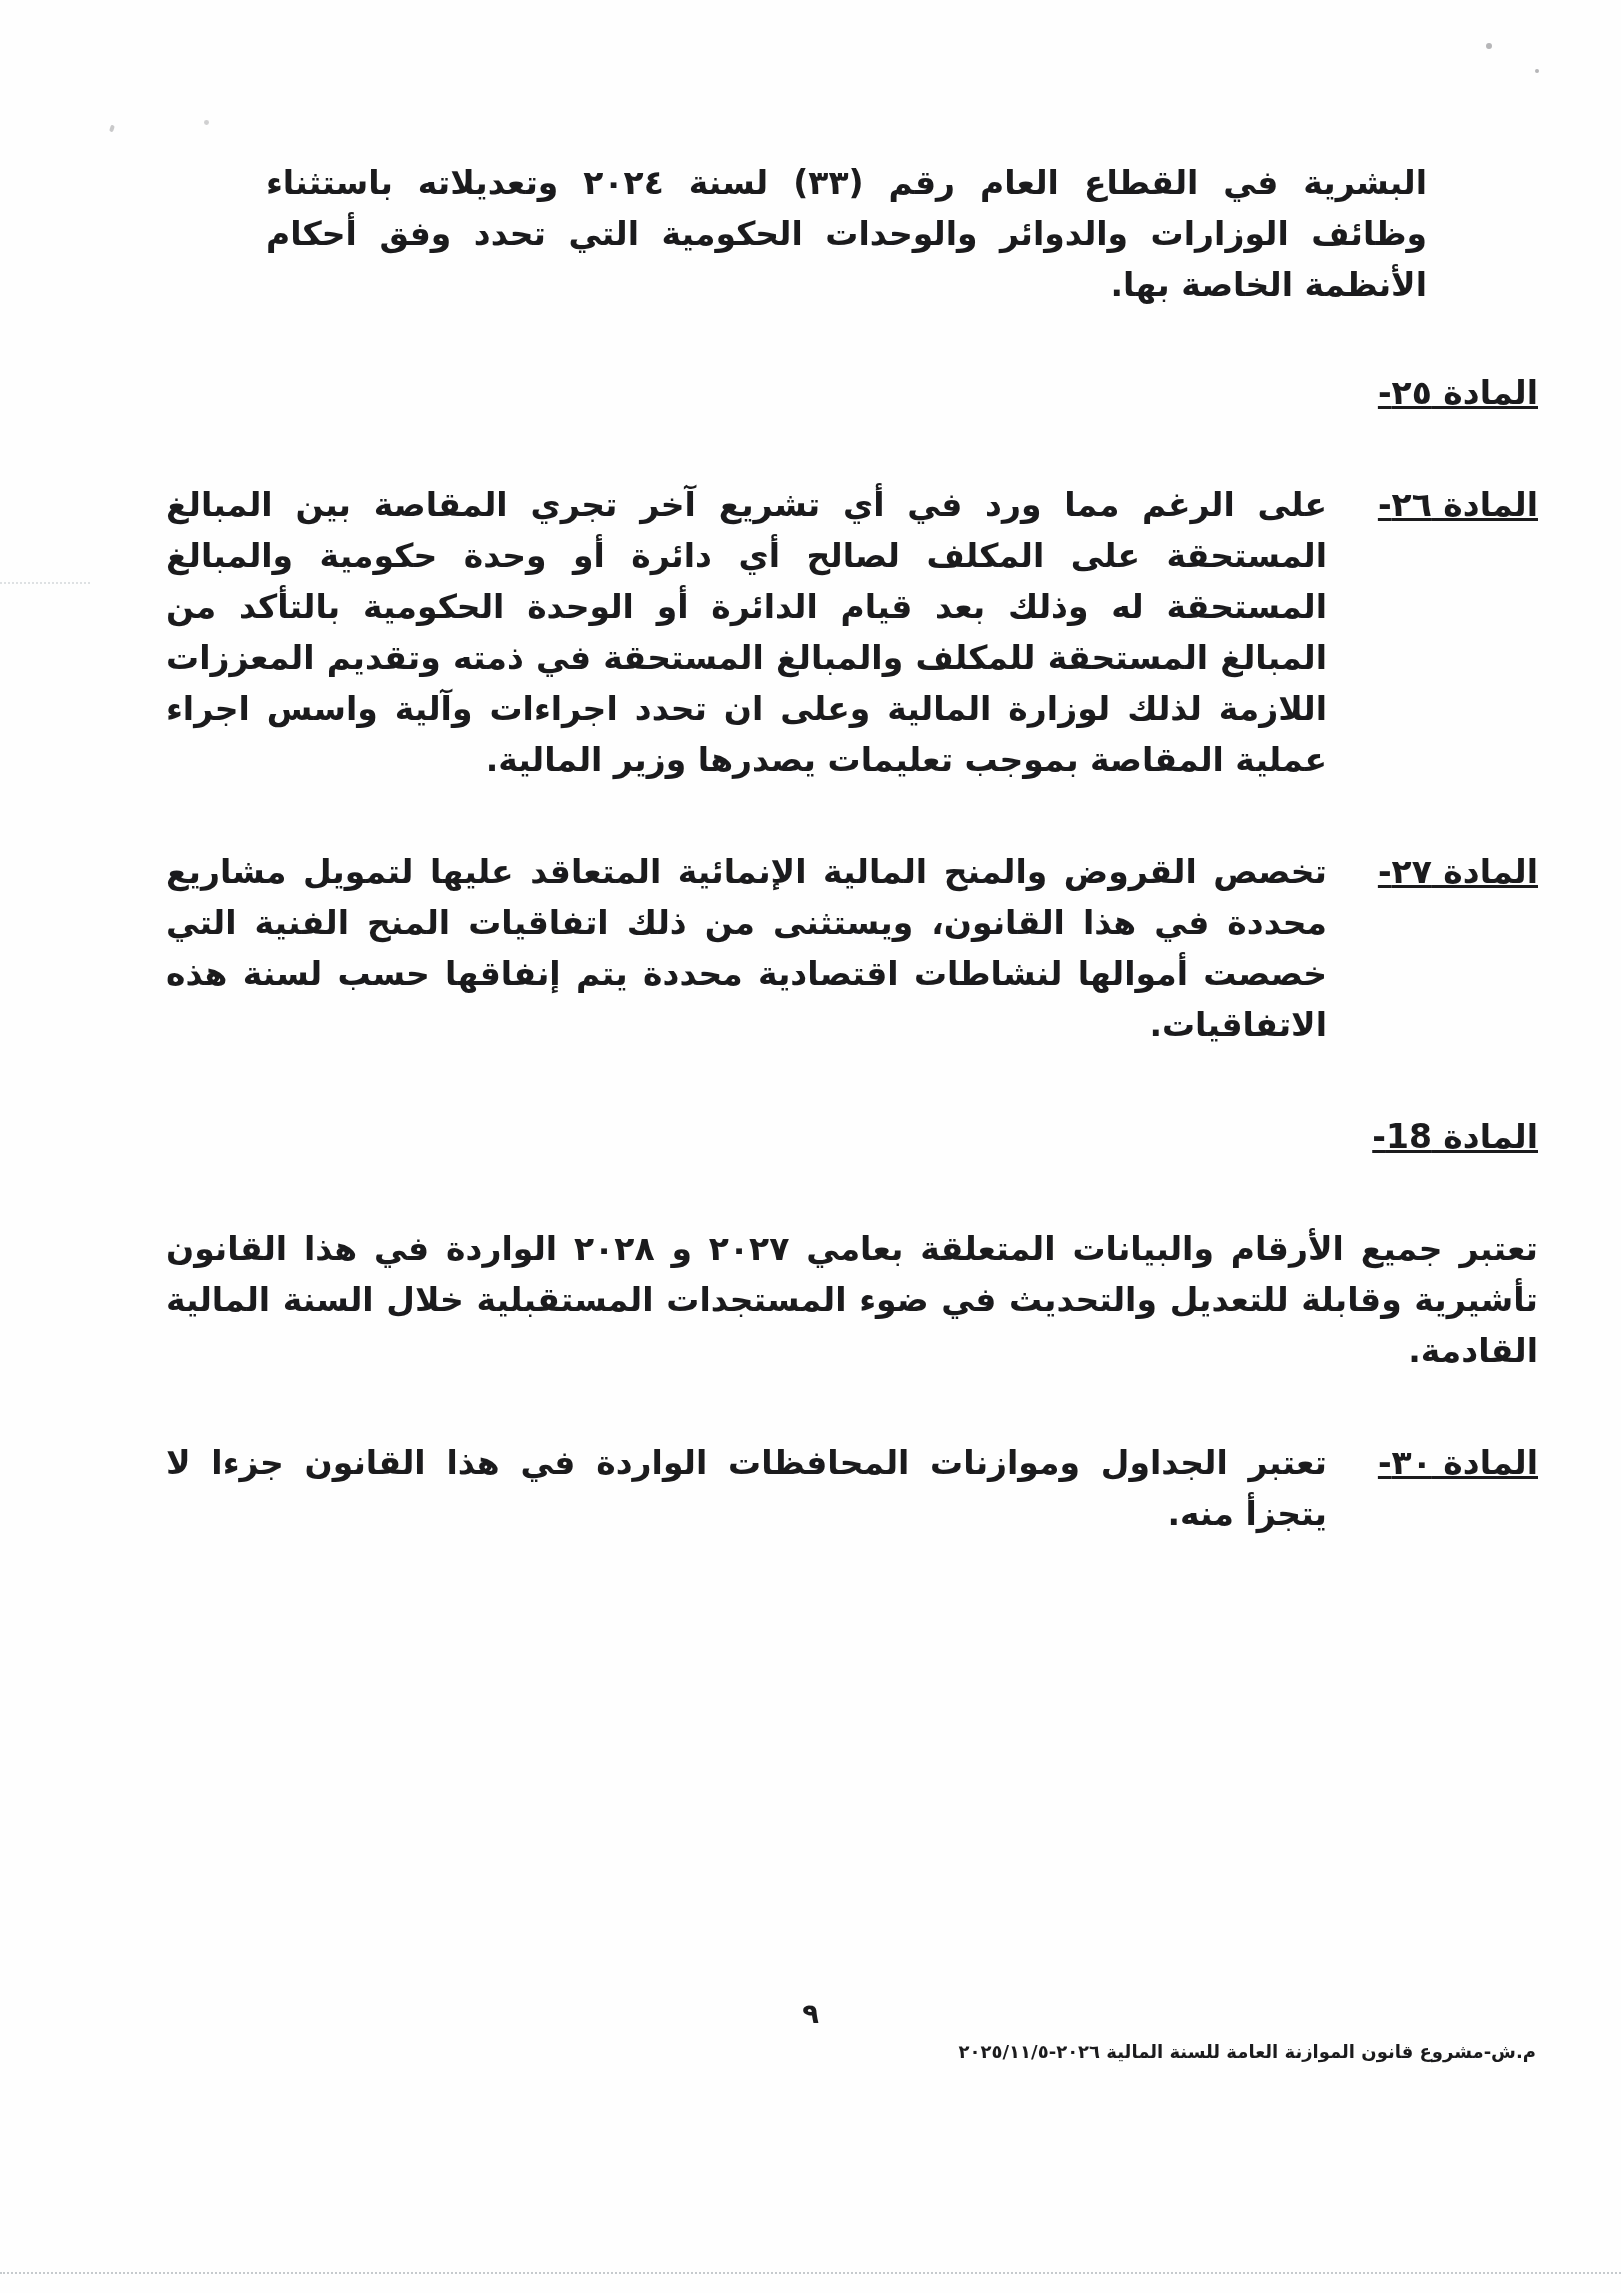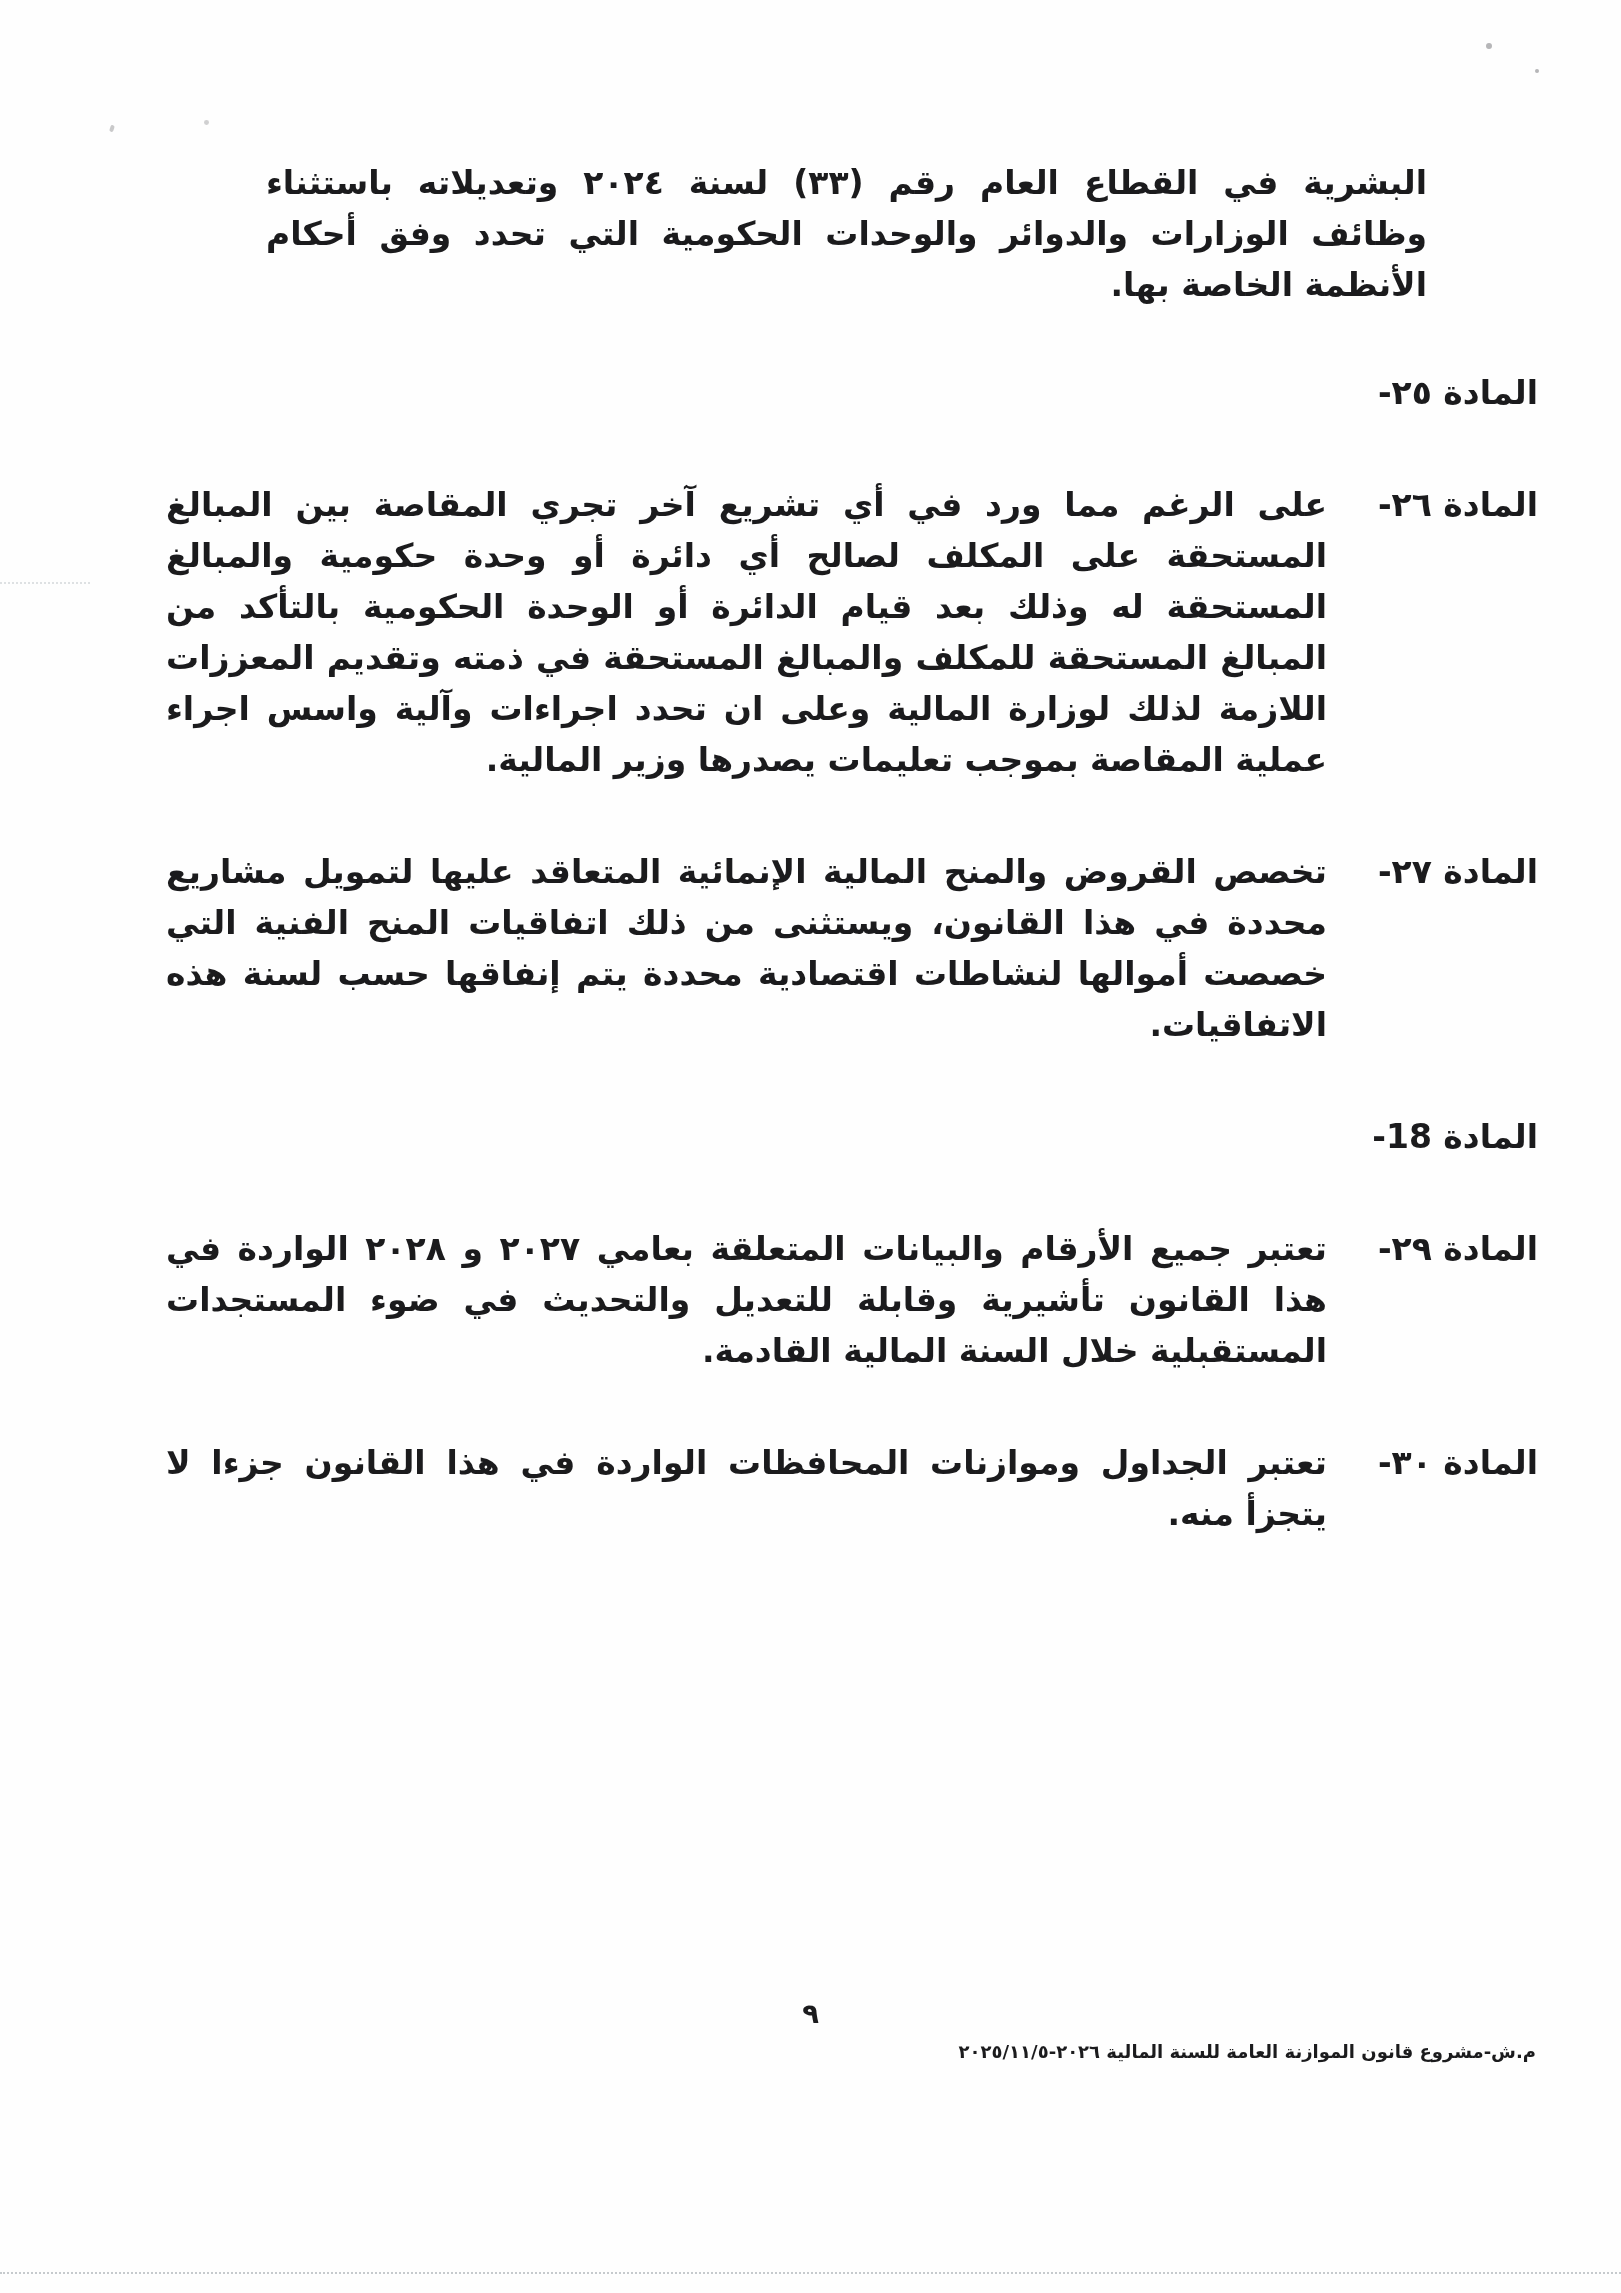--- a/index.html
+++ b/index.html
@@ -34,20 +34,21 @@
     margin-bottom:57px;
   }
   .article {
     display:flex;
     margin-bottom:61px;
   }
   .article-label {
     flex:0 0 211px;
     white-space:nowrap;
     text-align:right;
+    text-decoration:underline;
   }
   .article-body {
     flex:1;
     text-align:justify;
     text-justify:inter-word;
   }
   .article.last { margin-top:39px; }
   .page-number {
     position:absolute;
     top:1998px; left:0; right:0;
@@ -113,21 +114,20 @@
     <div class="article">
       <div class="article-label">المادة ٢٧-</div>
       <div class="article-body">تخصص القروض والمنح المالية الإنمائية المتعاقد عليها لتمويل مشاريع محددة في هذا القانون، ويستثنى من ذلك اتفاقيات المنح الفنية التي خصصت أموالها لنشاطات اقتصادية محددة يتم إنفاقها حسب لسنة هذه الاتفاقيات.</div>
     </div>
 
     <div class="article">
       <div class="article-label">المادة 18-</div>
     </div>
 
     <div class="article">
-      <div class="article-label">المادة ٢٩-</div>
       <div class="article-body">تعتبر جميع الأرقام والبيانات المتعلقة بعامي ٢٠٢٧ و ٢٠٢٨ الواردة في هذا القانون تأشيرية وقابلة للتعديل والتحديث في ضوء المستجدات المستقبلية خلال السنة المالية القادمة.</div>
     </div>
 
     <div class="article last">
       <div class="article-label">المادة ٣٠-</div>
       <div class="article-body">تعتبر الجداول وموازنات المحافظات الواردة في هذا القانون جزءا لا يتجزأ منه.</div>
     </div>
 
   </div>
 

